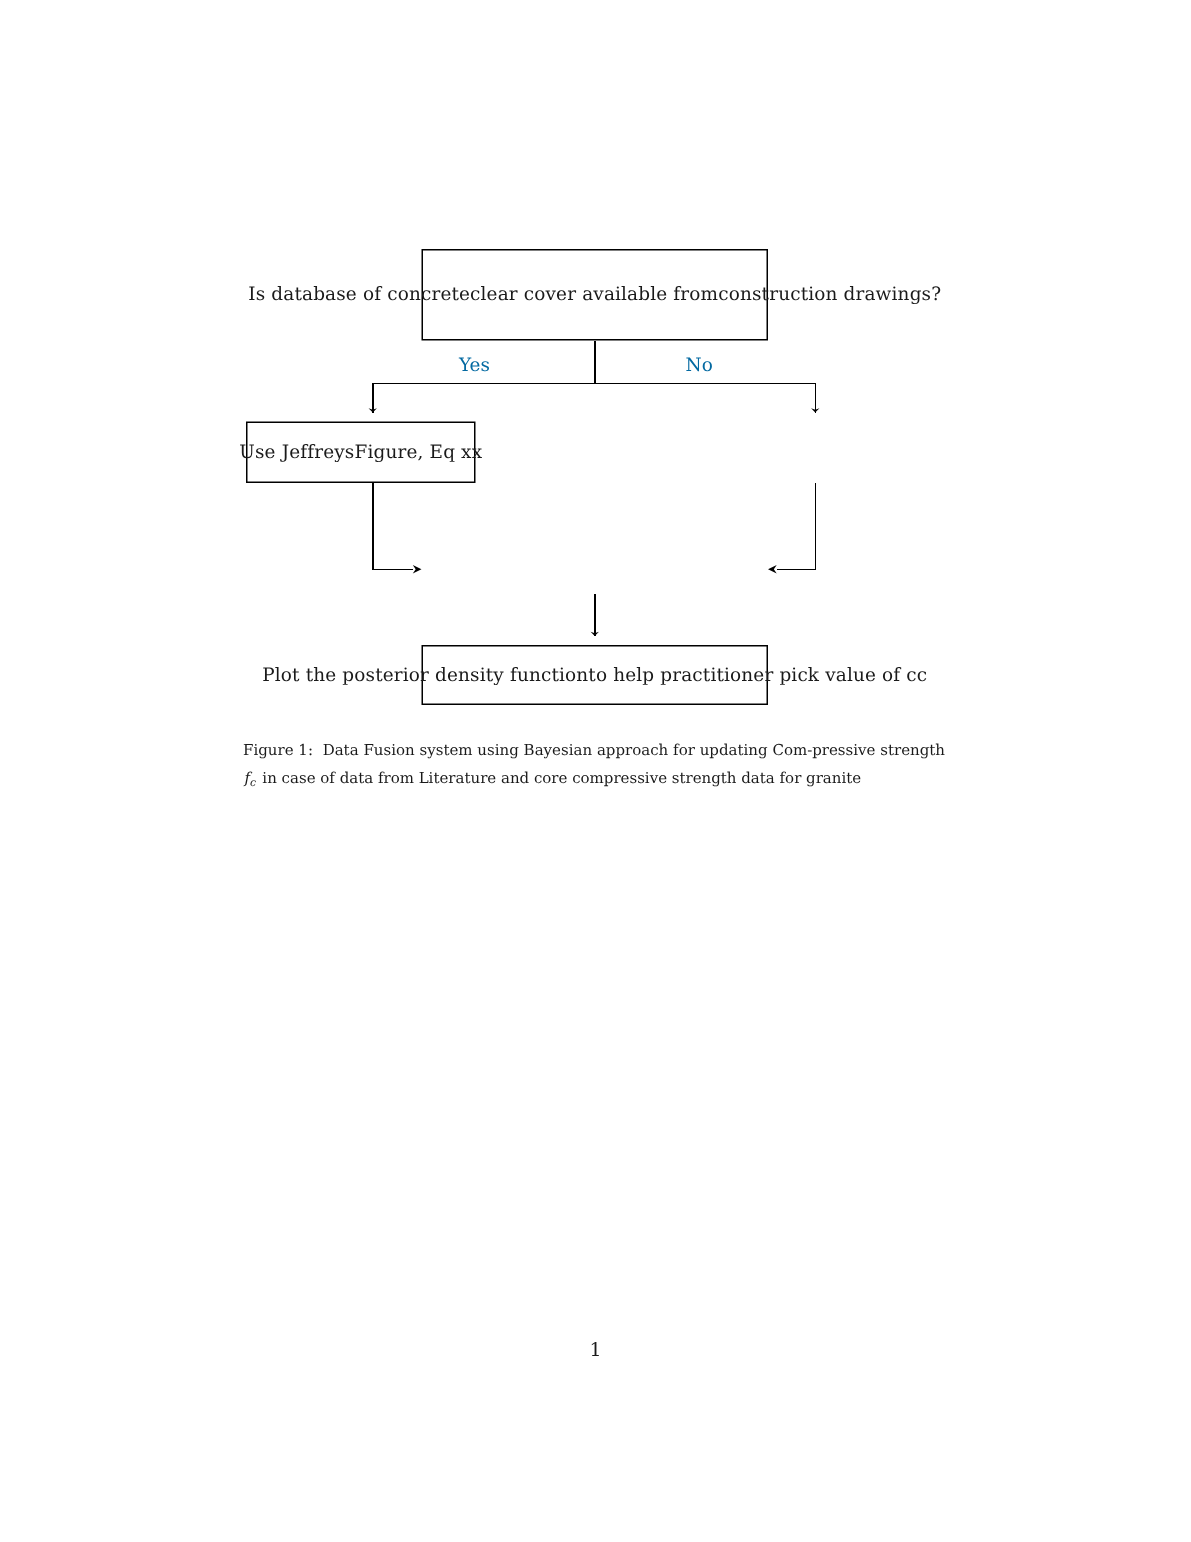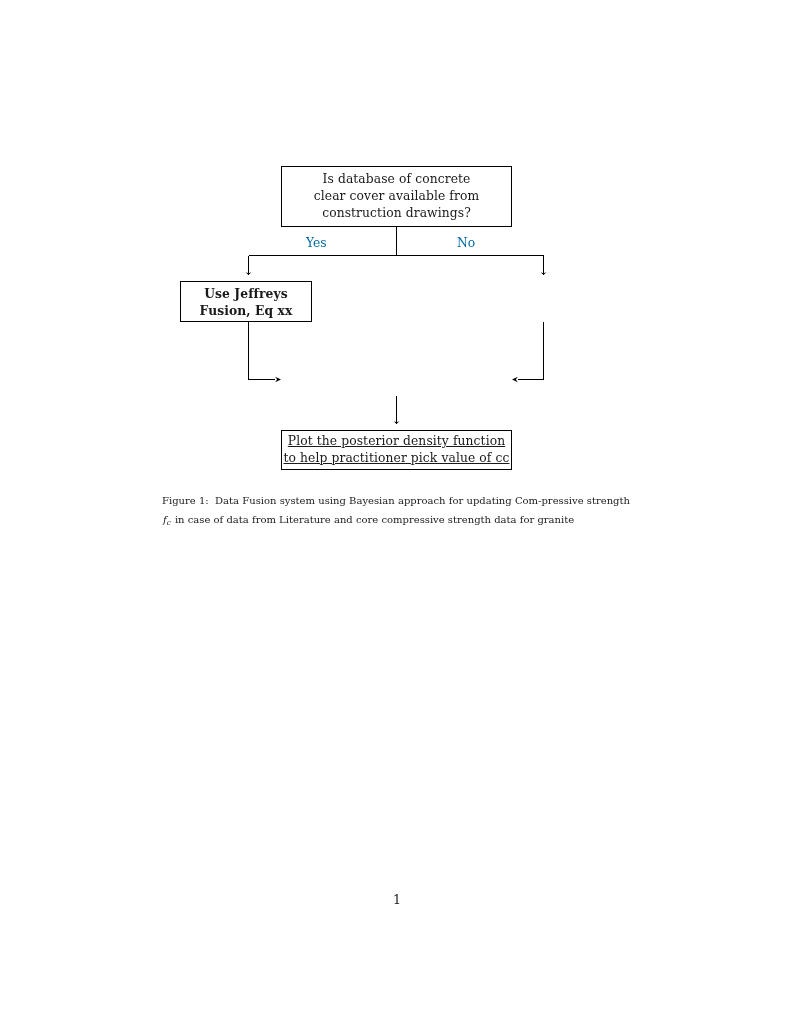--- a/index.html
+++ b/index.html
@@ -41,38 +41,37 @@
     height: 490px;
     pointer-events: none;
   }
 
   .node {
     position: absolute;
     box-sizing: border-box;
     border: 1px solid #000000;
     background: #ffffff;
     display: flex;
-    flex-direction: column;
     align-items: center;
     justify-content: center;
     font-family: "DejaVu Serif", "Liberation Serif", serif;
     font-size: 12.3px;
     line-height: 17px;
     color: #1a1a1a;
     letter-spacing: .1px;
     white-space: nowrap;
   }
   .node .ln { display: block; }
 
   
   #node-decision   { left: 281px; top: 166px; width: 231px; height: 61px; }
-  #node-jeffreys   { left: 180px; top: 281px; width: 132px; height: 41px; font-weight: bold; }
+  #node-jeffreys   { left: 164px; top: 281px; width: 153px; height: 41px; }
   #node-conjugate  { left: 474px; top: 281px; width: 139px; height: 41px; }
   #node-posterior  { left: 281px; top: 357px; width: 231px; height: 39px; }
-  #node-plot       { left: 281px; top: 430px; width: 231px; height: 40px; text-decoration: underline; }
+  #node-plot       { left: 281px; top: 430px; width: 231px; height: 40px; }
 
   
   .branch-label {
     position: absolute;
     font-family: "DejaVu Serif", "Liberation Serif", serif;
     font-size: 12.3px;
     line-height: 14px;
     color: #0369a1;
     white-space: nowrap;
   }
@@ -158,21 +157,21 @@
       <span class="ln">Is database of concrete</span>
       <span class="ln">clear cover available from</span>
       <span class="ln">construction drawings?</span>
     </div>
 
     <div class="branch-label" id="label-yes">Yes</div>
     <div class="branch-label" id="label-no">No</div>
 
     <div class="node" id="node-jeffreys">
       <span class="ln">Use Jeffreys</span>
-      <span class="ln">Fusion, Eq xx</span>
+      <span class="ln">Figure, Eq xx</span>
     </div>
 
 
 
     <div class="node" id="node-plot">
       <span class="ln">Plot the posterior density function</span>
       <span class="ln">to help practitioner pick value of cc</span>
     </div>
   </div>
 

